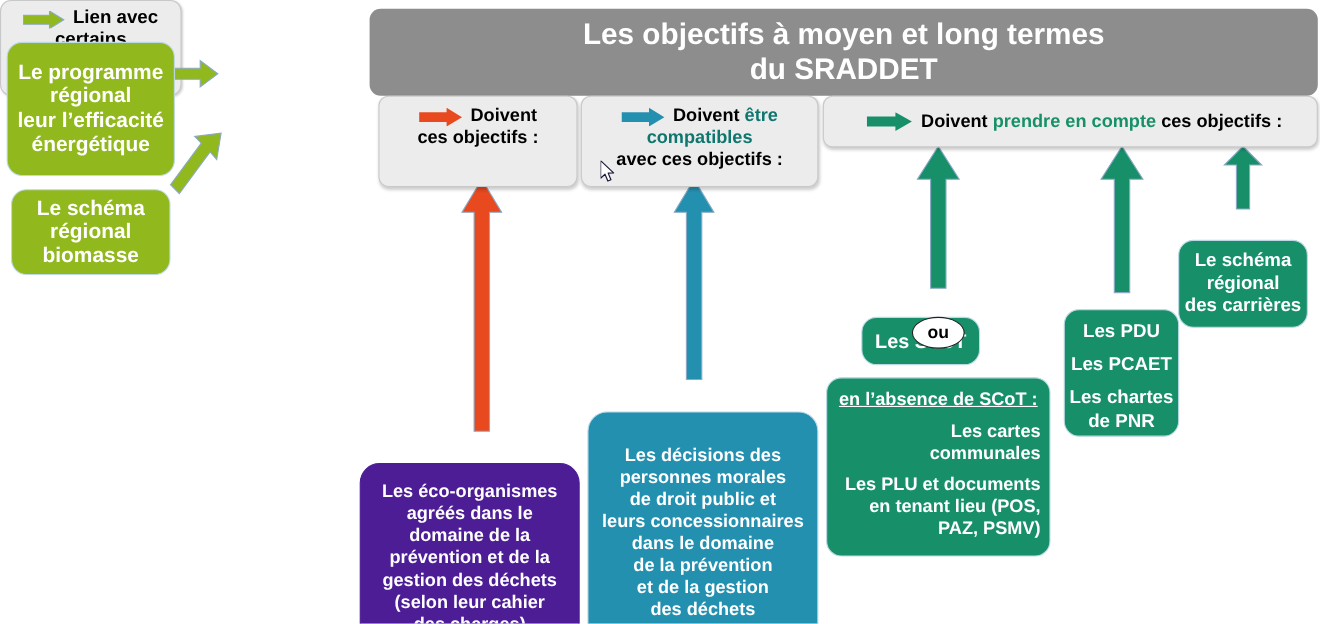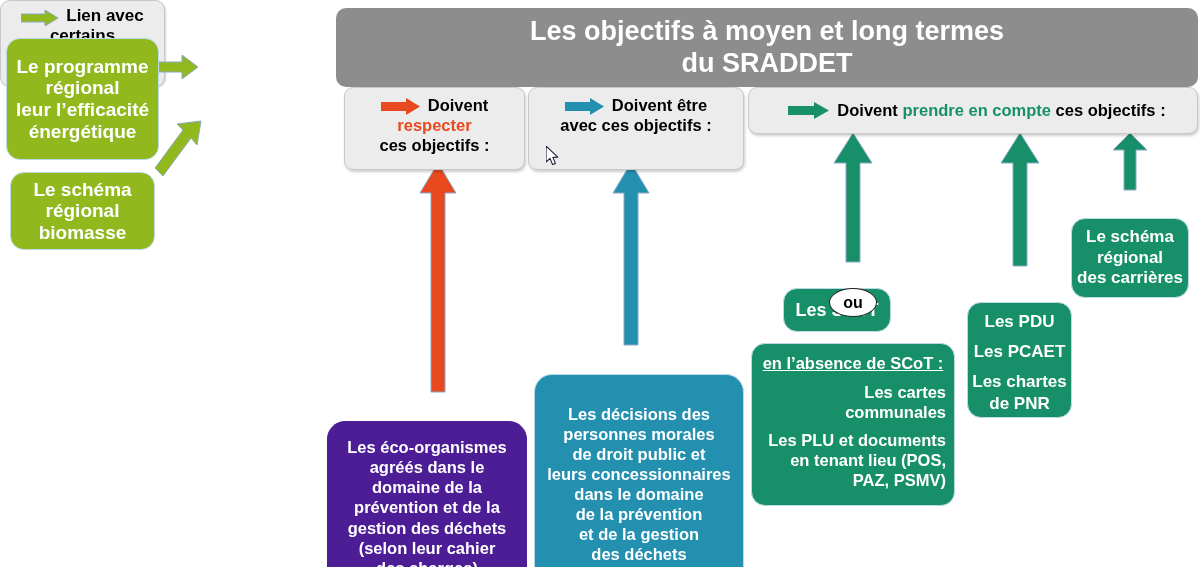--- a/index.html
+++ b/index.html
@@ -105,21 +105,21 @@
     justify-content: center;
     padding-top: 7px;
   }
   #panel-prendre-en-compte .panel-row {
     align-items: center;
     padding-top: 0;
     height: 100%;
   }
   .panel-text { text-align: center; }
   .w-respecter { color: #e8491e; }
-  .w-compatibles { color: #000000; text-align: center; }
+  .w-compatibles { color: #0f766e; text-align: center; }
   .w-prendre { color: #17906a; }
   
   .mini-arrow { position: relative; flex: 0 0 auto; margin-right: 7px; margin-top: 3px; }
   
   #box-eco-organismes {
     left: 327px; top: 389px; width: 200px; height: 173px;
     background: #4c1d95; border-radius: 18px; font-size: 16.5px;
     line-height: 1.22; border: 1px solid #4c1d95;
   }
   #box-decisions {
@@ -144,21 +144,21 @@
     text-align: center;
     display: block;
     margin-bottom: 9px;
   }
   #box-absence-scot .para {
     display: block;
     text-align: right;
     margin-bottom: 9px;
   }
   #box-pdu {
-    left: 967px; top: 270px; width: 105px; height: 116px;
+    left: 967px; top: 249px; width: 105px; height: 116px;
     font-size: 17px; display: block; padding: 8px 4px;
     line-height: 1.3;
   }
   #box-pdu .para { display: block; text-align: center; margin-bottom: 8px; }
   #box-carrieres {
     left: 1071px; top: 186px; width: 118px; height: 80px;
     font-size: 17px; line-height: 1.22;
   }
   
   #arrows { position: absolute; left: 0; top: 0; width: 1200px; height: 567px; }
@@ -255,31 +255,31 @@
     </span>
   </div>
 
   <div class="panel" id="panel-respecter">
     <div class="panel-row">
       <svg class="mini-arrow" width="40" height="17" viewBox="0 0 40 17">
         <polygon points="0,4 25,4 25,0 39,8.5 25,17 25,13 0,13" fill="#e8491e"></polygon>
       </svg>
       <span class="panel-text">Doivent</span>
     </div>
-    <div class="panel-text w-respecter">respecter</div>
     <div class="panel-text">ces objectifs :</div>
   </div>
 
   <div class="panel" id="panel-compatibles">
     <div class="panel-row">
       <svg class="mini-arrow" width="40" height="17" viewBox="0 0 40 17">
         <polygon points="0,4 25,4 25,0 39,8.5 25,17 25,13 0,13" fill="#2490b0"></polygon>
       </svg>
       <span class="panel-text"><span>Doivent </span><span class="w-compatibles">être</span></span>
     </div>
+    <div class="panel-text w-compatibles">compatibles</div>
     <div class="panel-text">avec ces objectifs :</div>
   </div>
 
   <div class="panel" id="panel-prendre-en-compte">
     <div class="panel-row">
       <svg class="mini-arrow" width="42" height="17" viewBox="0 0 42 17" style="margin-left:8px;margin-top:0;">
         <polygon points="0,4 26,4 26,0 41,8.5 26,17 26,13 0,13" fill="#17906a"></polygon>
       </svg>
       <span class="panel-text"><span>Doivent </span><span class="w-prendre">prendre en compte</span><span> ces objectifs :</span></span>
     </div>

